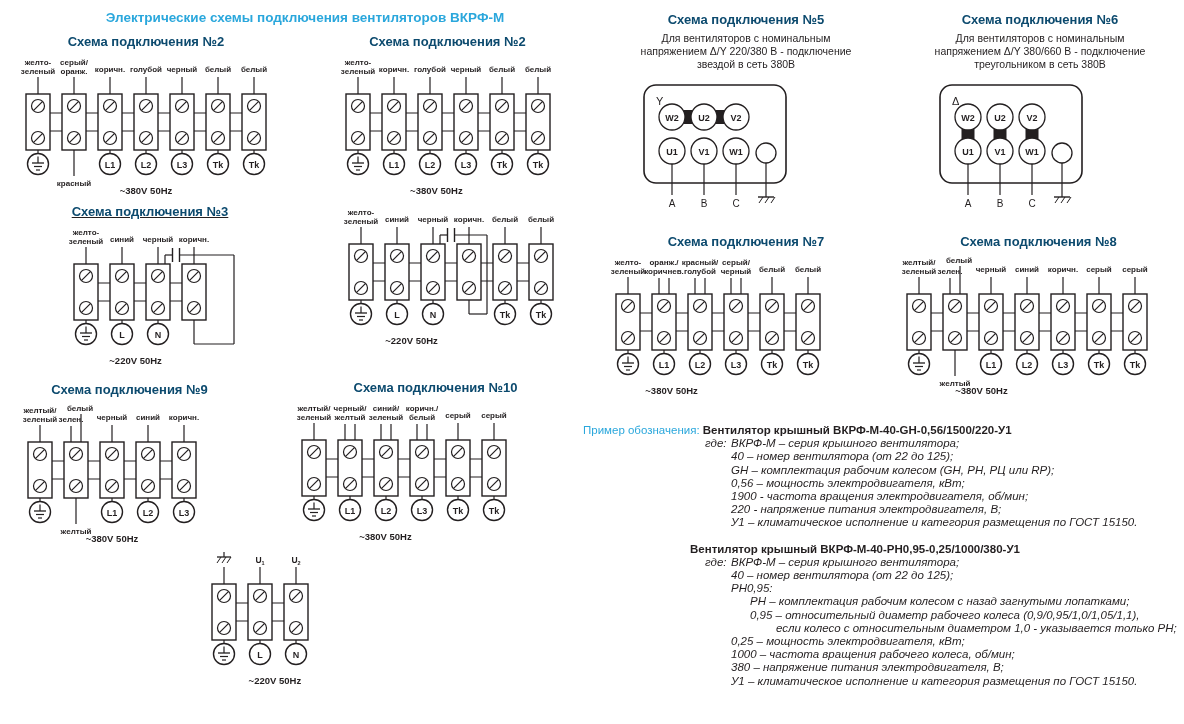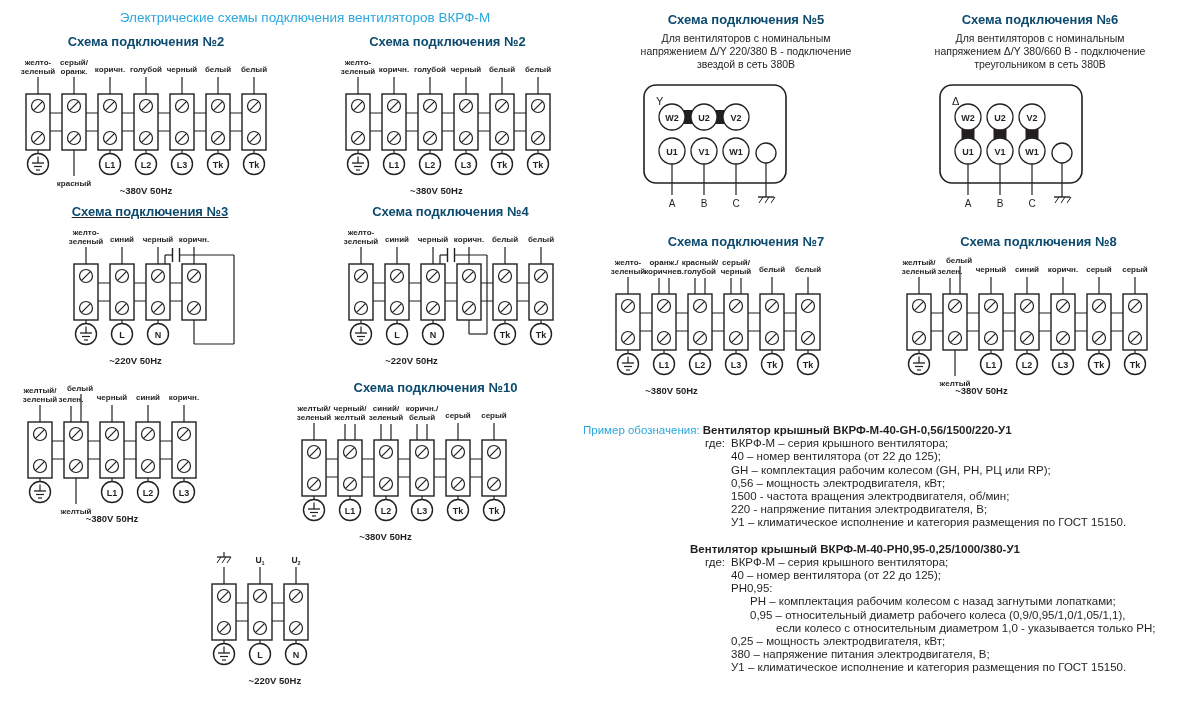--- a/index.html
+++ b/index.html
@@ -3,21 +3,21 @@
 <meta charset="utf-8">
 <style>
   html,body{margin:0;padding:0;}
   body{
     width:1184px;height:724px;position:relative;overflow:hidden;
     background:#ffffff;color:#231f20;
     font-family:"Liberation Sans",sans-serif;
   }
   .page-title{
     position:absolute;left:50px;top:10px;width:510px;text-align:center;
-    font-size:13.5px;font-weight:normal;color:#2aa7dc;
+    font-size:13.5px;font-weight:bold;color:#2aa7dc;
   }
   .scheme{position:absolute;}
   .scheme .t{
     font-size:13px;font-weight:bold;color:#0c4a6e;
     text-align:center;line-height:16px;margin-bottom:4px;
   }
   .scheme .desc{
     font-size:10.5px;line-height:13px;text-align:center;
     white-space:pre-line;margin:2px 0 8px;color:#231f20;
   }
@@ -37,21 +37,21 @@
   #scheme-5 svg,#scheme-6 svg{margin:0 0 0 36px;}
   #scheme-7 svg{margin:0 0 0 2px;}
   #scheme-8 svg{margin:0;}
   #scheme-9 svg{margin:0 0 0 2px;}
   #scheme-10 svg{margin:0;}
   #example{position:absolute;left:583px;top:424px;width:600px;}
   .exblock + .exblock{margin-top:13px;}
   .extitle{font-size:11.5px;line-height:13.2px;font-weight:bold;}
   .extitle.indent{padding-left:107px;}
   .exlabel{color:#2aa7dc;font-weight:normal;}
-  .exline{position:relative;font-size:11.5px;line-height:13.2px;}
+  .exline{position:relative;font-size:11.5px;line-height:13.2px;font-style:italic;}
   .exline .pre{position:absolute;left:122px;}
   .ind1{padding-left:148px;}
   .ind2{padding-left:167px;}
   .ind3{padding-left:193px;}
 </style>
 </head>
 <body>
 
 <div class="page-title">Электрические схемы подключения вентиляторов ВКРФ-М</div>
 
@@ -260,21 +260,20 @@
       <line x1="134" y1="23" x2="134" y2="40" stroke="#231f20" stroke-width="1.2"></line>
       <rect x="122" y="40" width="24" height="56" fill="#fff" stroke="#231f20" stroke-width="1.4"></rect>
       <circle cx="134" cy="52" r="6.5" fill="#fff" stroke="#231f20" stroke-width="1.2"></circle>
       <line x1="129.6" y1="56.4" x2="138.4" y2="47.6" stroke="#231f20" stroke-width="1.2"></line>
       <circle cx="134" cy="84" r="6.5" fill="#fff" stroke="#231f20" stroke-width="1.2"></circle>
       <line x1="129.6" y1="88.4" x2="138.4" y2="79.6" stroke="#231f20" stroke-width="1.2"></line>
       <text x="75.6" y="140" font-size="9.5" text-anchor="middle" font-weight="bold">~220V 50Hz</text>
     </svg>
 </div>
 <div class="scheme" id="scheme-4">
-  <div class="t">Схема подключения №4</div>
   <svg width="232" height="150" viewBox="0 0 232 150">
       <line x1="26" y1="59" x2="206" y2="59" stroke="#231f20" stroke-width="1.2"></line>
       <line x1="26" y1="77" x2="206" y2="77" stroke="#231f20" stroke-width="1.2"></line>
       <line x1="105" y1="40" x2="105" y2="31" stroke="#231f20" stroke-width="1.2"></line>
       <line x1="105" y1="31" x2="112.5" y2="31" stroke="#231f20" stroke-width="1.2"></line>
       <line x1="112.5" y1="24" x2="112.5" y2="38" stroke="#231f20" stroke-width="1.4"></line>
       <line x1="119.5" y1="24" x2="119.5" y2="38" stroke="#231f20" stroke-width="1.4"></line>
       <line x1="119.5" y1="31" x2="152" y2="31" stroke="#231f20" stroke-width="1.2"></line>
       <line x1="152" y1="31" x2="152" y2="110" stroke="#231f20" stroke-width="1.2"></line>
       <line x1="152" y1="110" x2="134" y2="110" stroke="#231f20" stroke-width="1.2"></line>
@@ -571,20 +570,21 @@
       <line x1="237.6" y1="56.4" x2="246.4" y2="47.6" stroke="#231f20" stroke-width="1.2"></line>
       <circle cx="242" cy="84" r="6.5" fill="#fff" stroke="#231f20" stroke-width="1.2"></circle>
       <line x1="237.6" y1="88.4" x2="246.4" y2="79.6" stroke="#231f20" stroke-width="1.2"></line>
       <line x1="242" y1="96" x2="242" y2="99.5" stroke="#231f20" stroke-width="1.2"></line>
       <circle cx="242" cy="110" r="10.5" fill="#fff" stroke="#231f20" stroke-width="1.4"></circle>
       <text x="242" y="113.5" font-size="9" text-anchor="middle" font-weight="bold">Tk</text>
       <text x="88.44" y="140" font-size="9.5" text-anchor="middle" font-weight="bold">~380V 50Hz</text>
     </svg>
 </div>
 <div class="scheme" id="scheme-9">
+  <div class="t">Схема подключения №9</div>
   <svg width="196" height="150" viewBox="0 0 196 150">
       <line x1="26" y1="59" x2="170" y2="59" stroke="#231f20" stroke-width="1.2"></line>
       <line x1="26" y1="77" x2="170" y2="77" stroke="#231f20" stroke-width="1.2"></line>
       <text x="26" y="10.5" font-size="8" text-anchor="middle" font-weight="bold">желтый/</text>
       <text x="26" y="20" font-size="8" text-anchor="middle" font-weight="bold">зеленый</text>
       <line x1="26" y1="23" x2="26" y2="40" stroke="#231f20" stroke-width="1.2"></line>
       <rect x="14" y="40" width="24" height="56" fill="#fff" stroke="#231f20" stroke-width="1.4"></rect>
       <circle cx="26" cy="52" r="6.5" fill="#fff" stroke="#231f20" stroke-width="1.2"></circle>
       <line x1="21.6" y1="56.4" x2="30.4" y2="47.6" stroke="#231f20" stroke-width="1.2"></line>
       <circle cx="26" cy="84" r="6.5" fill="#fff" stroke="#231f20" stroke-width="1.2"></circle>
@@ -762,29 +762,30 @@
     </svg>
 </div>
 
 <div id="example">
     <div class="exblock">
       <div class="extitle"><span class="exlabel">Пример обозначения:</span> <span>Вентилятор крышный ВКРФ-М-40-GH-0,56/1500/220-У1</span></div>
       <div class="exline ind1"><span class="pre">где:</span><span>ВКРФ-М – серия крышного вентилятора;</span></div>
       <div class="exline ind1"><span>40 – номер вентилятора (от 22 до 125);</span></div>
       <div class="exline ind1"><span>GH – комплектация рабочим колесом (GH, PH, РЦ или RP);</span></div>
       <div class="exline ind1"><span>0,56 – мощность электродвигателя, кВт;</span></div>
-      <div class="exline ind1"><span>1500 - частота вращения электродвигателя, об/мин;</span></div>
+      <div class="exline ind1"><span>1900 - частота вращения электродвигателя, об/мин;</span></div>
       <div class="exline ind1"><span>220 - напряжение питания электродвигателя, В;</span></div>
       <div class="exline ind1"><span>У1 – климатическое исполнение и категория размещения по ГОСТ 15150.</span></div>
     </div>
     <div class="exblock">
       <div class="extitle indent"><span>Вентилятор крышный ВКРФ-М-40-РН0,95-0,25/1000/380-У1</span></div>
       <div class="exline ind1"><span class="pre">где:</span><span>ВКРФ-М – серия крышного вентилятора;</span></div>
       <div class="exline ind1"><span>40 – номер вентилятора (от 22 до 125);</span></div>
       <div class="exline ind1"><span>РН0,95:</span></div>
       <div class="exline ind2"><span>РН – комплектация рабочим колесом с назад загнутыми лопатками;</span></div>
       <div class="exline ind2"><span>0,95 – относительный диаметр рабочего колеса (0,9/0,95/1,0/1,05/1,1),</span></div>
       <div class="exline ind3"><span>если колесо с относительным диаметром 1,0 - указывается только РН;</span></div>
       <div class="exline ind1"><span>0,25 – мощность электродвигателя, кВт;</span></div>
+      <div class="exline ind1"><span>1000 – частота вращения рабочего колеса, об/мин;</span></div>
       <div class="exline ind1"><span>380 – напряжение питания электродвигателя, В;</span></div>
       <div class="exline ind1"><span>У1 – климатическое исполнение и категория размещения по ГОСТ 15150.</span></div>
     </div>
   </div>
 
 </body></html>

